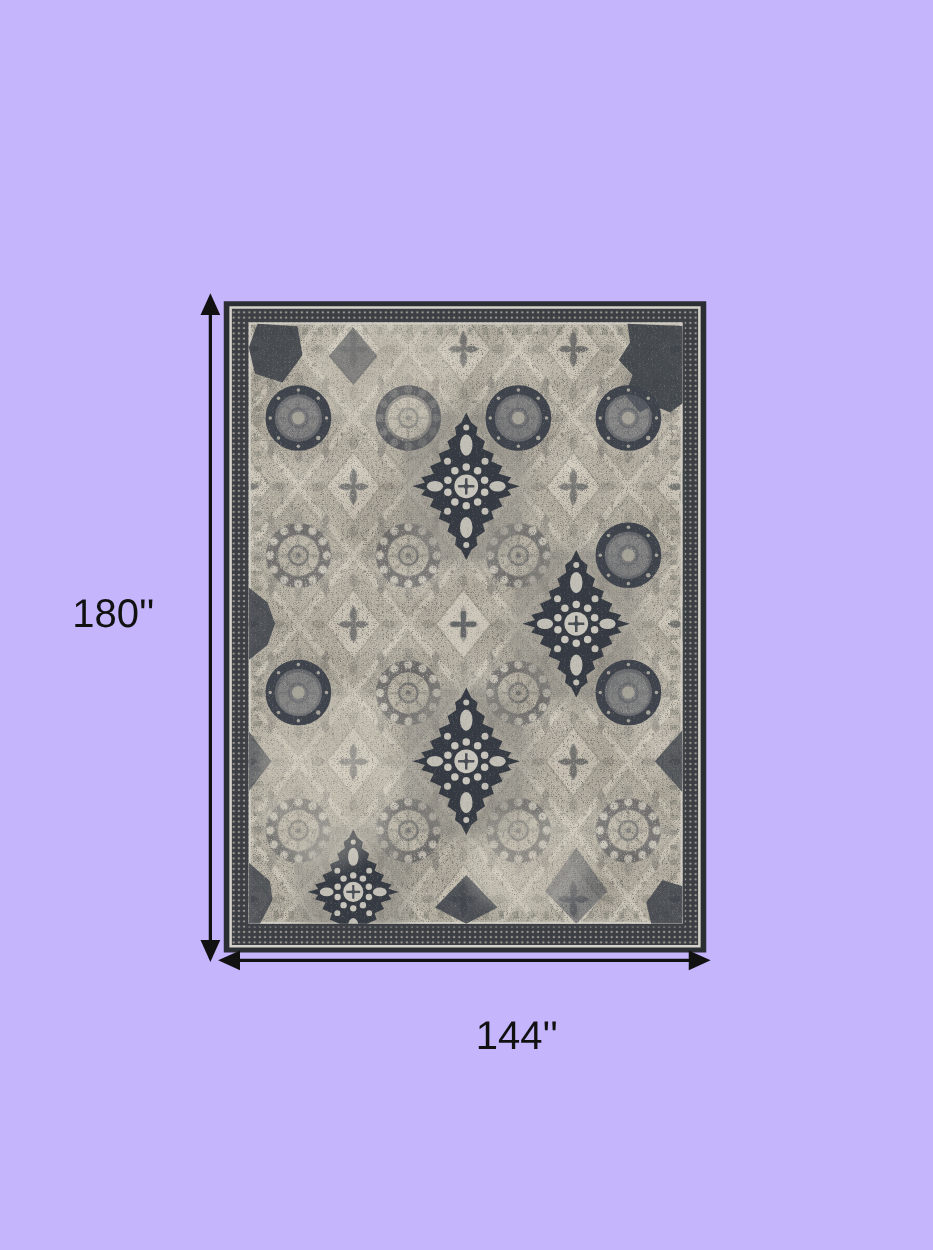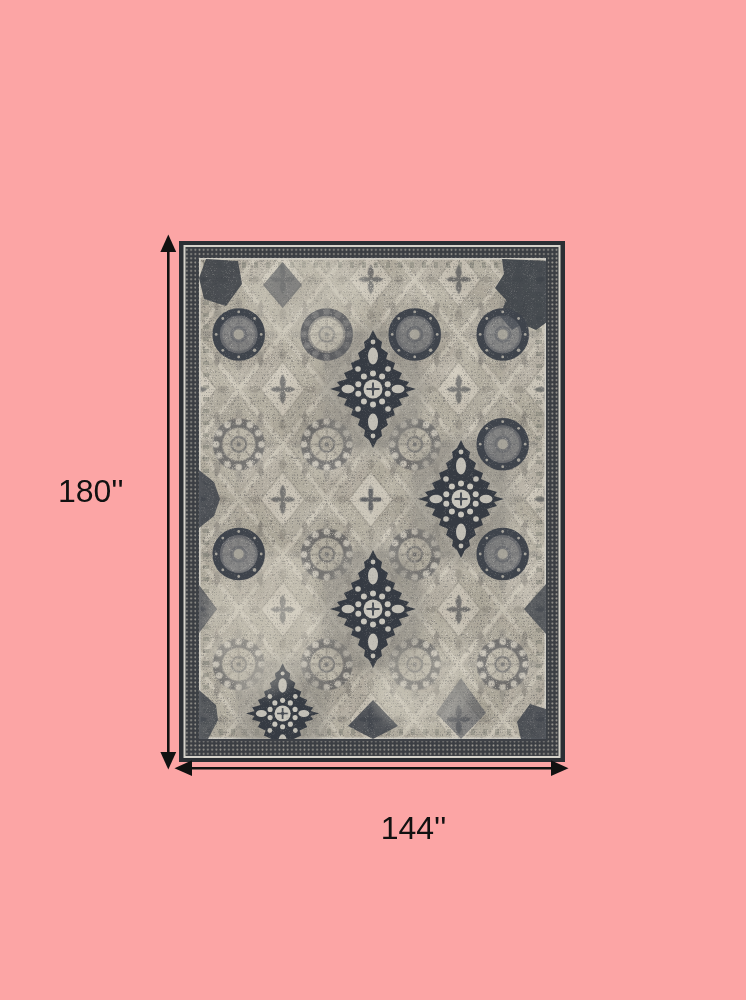--- a/index.html
+++ b/index.html
@@ -1,16 +1,16 @@
 <!DOCTYPE html>
 <html><head>
 <meta charset="utf-8">
 <style>
   html,body{margin:0;padding:0;background:#ffffff;}
-  .page{position:relative;width:746px;height:1000px;background:#fca5a5;overflow:hidden;
+  .page{position:relative;width:746px;height:1000px;background:#c4b5fd;overflow:hidden;
         font-family:"Liberation Sans", sans-serif;}
 </style>
 </head>
 <body>
 <div class="page">
 <svg width="746" height="1000" viewBox="0 0 746 1000">
 <defs>
   <clipPath id="fieldClip">
           <rect x="199" y="258" width="347" height="481"></rect>
         </clipPath>

